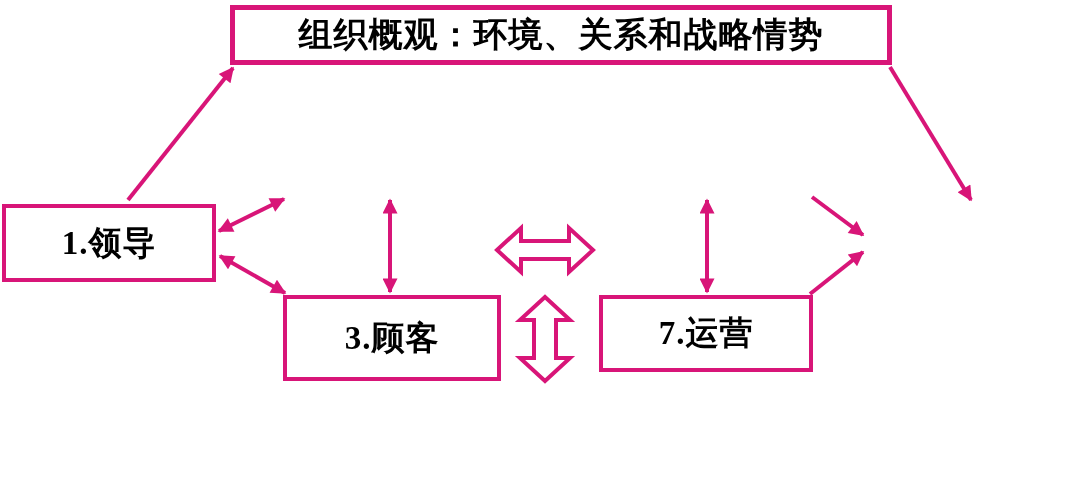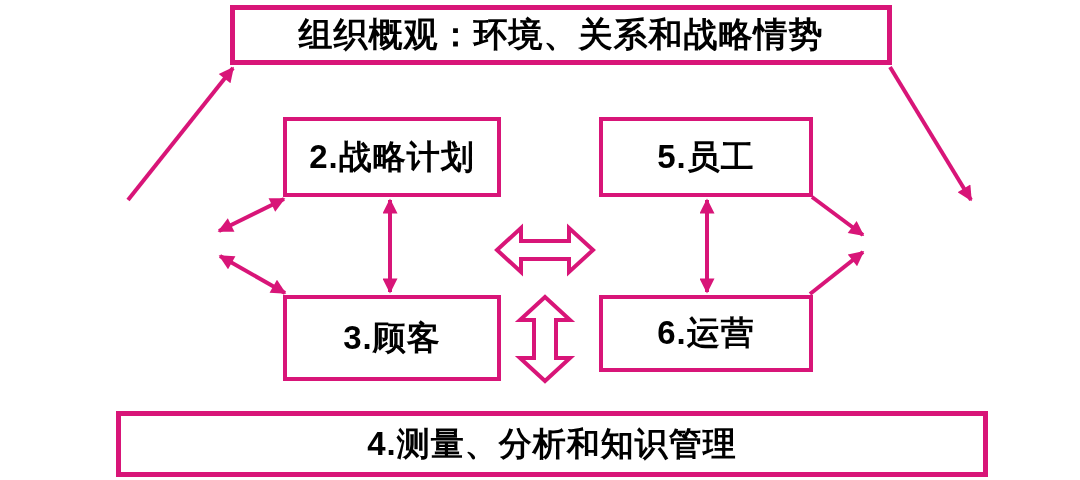--- a/index.html
+++ b/index.html
@@ -6,20 +6,21 @@
   * { margin: 0; padding: 0; box-sizing: border-box; }
   html, body { background: var(--paper); }
   body { font-family: "Liberation Sans", sans-serif; }
 
   .canvas {
     position: relative;
     width: 1080px;
     height: 480px;
     background: var(--paper);
     overflow: hidden;
+    font-family: Liberation Serif, serif;
   }
 
   .arrows {
     position: absolute;
     inset: 0;
     width: 1080px;
     height: 480px;
   }
 
   .arrow-line {
@@ -88,35 +89,29 @@
 
     <polygon class="outline-arrow" points="497,250 521,228 521,241 569,241 569,228 593,250 569,272 569,259 521,259 521,272"></polygon>
 
     <polygon class="outline-arrow" points="545,297 570,320 556,320 556,358 570,358 545,381 520,358 534,358 534,320 520,320"></polygon>
   </svg>
 
   <div class="node node-profile">
     <span>组织概观：环境、关系和战略情势</span>
   </div>
 
+  <div class="node node-leadership">
+    <span>1.领导</span>
+  </div>
 
-  <div class="node node-strategy">
-    <span>2.战略计划</span>
-  </div>
 
   <div class="node node-customers">
     <span>3.顾客</span>
   </div>
 
-  <div class="node node-workforce">
-    <span>5.员工</span>
-  </div>
 
   <div class="node node-operations">
-    <span>6.运营</span>
+    <span>7.运营</span>
   </div>
 
 
-  <div class="node node-measurement">
-    <span>4.测量、分析和知识管理</span>
-  </div>
 
 </div>
 
 </body></html>

